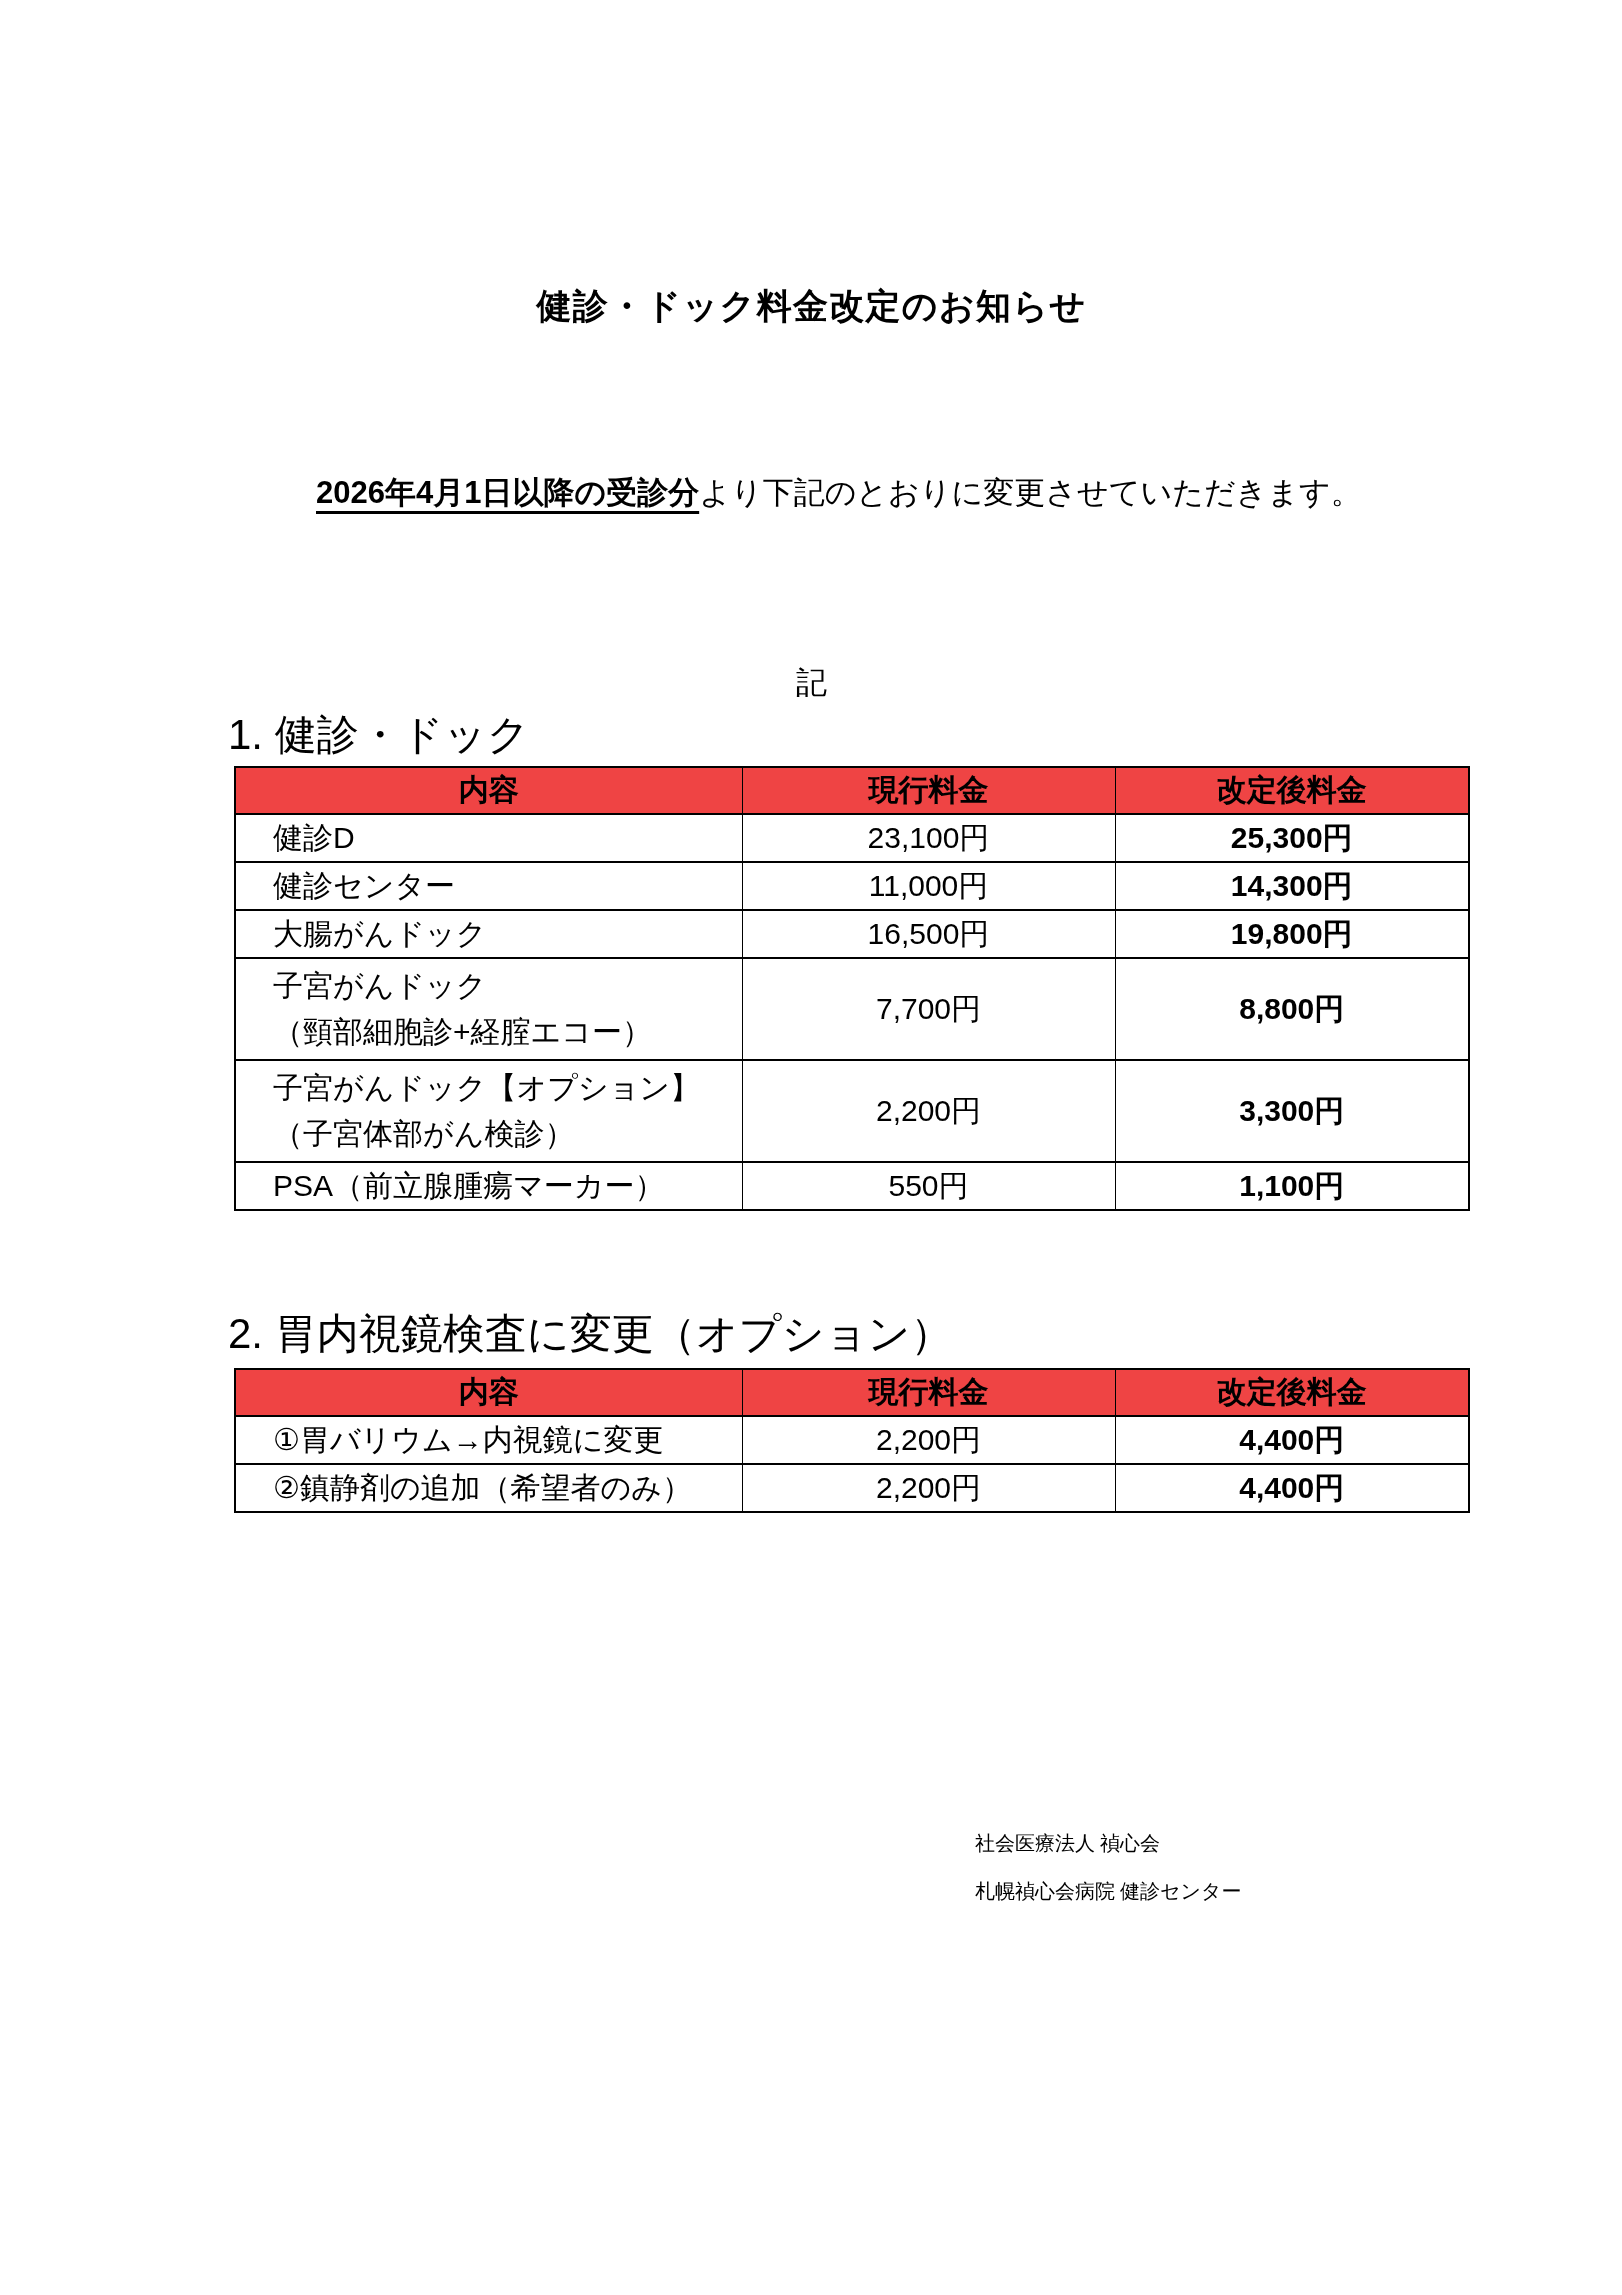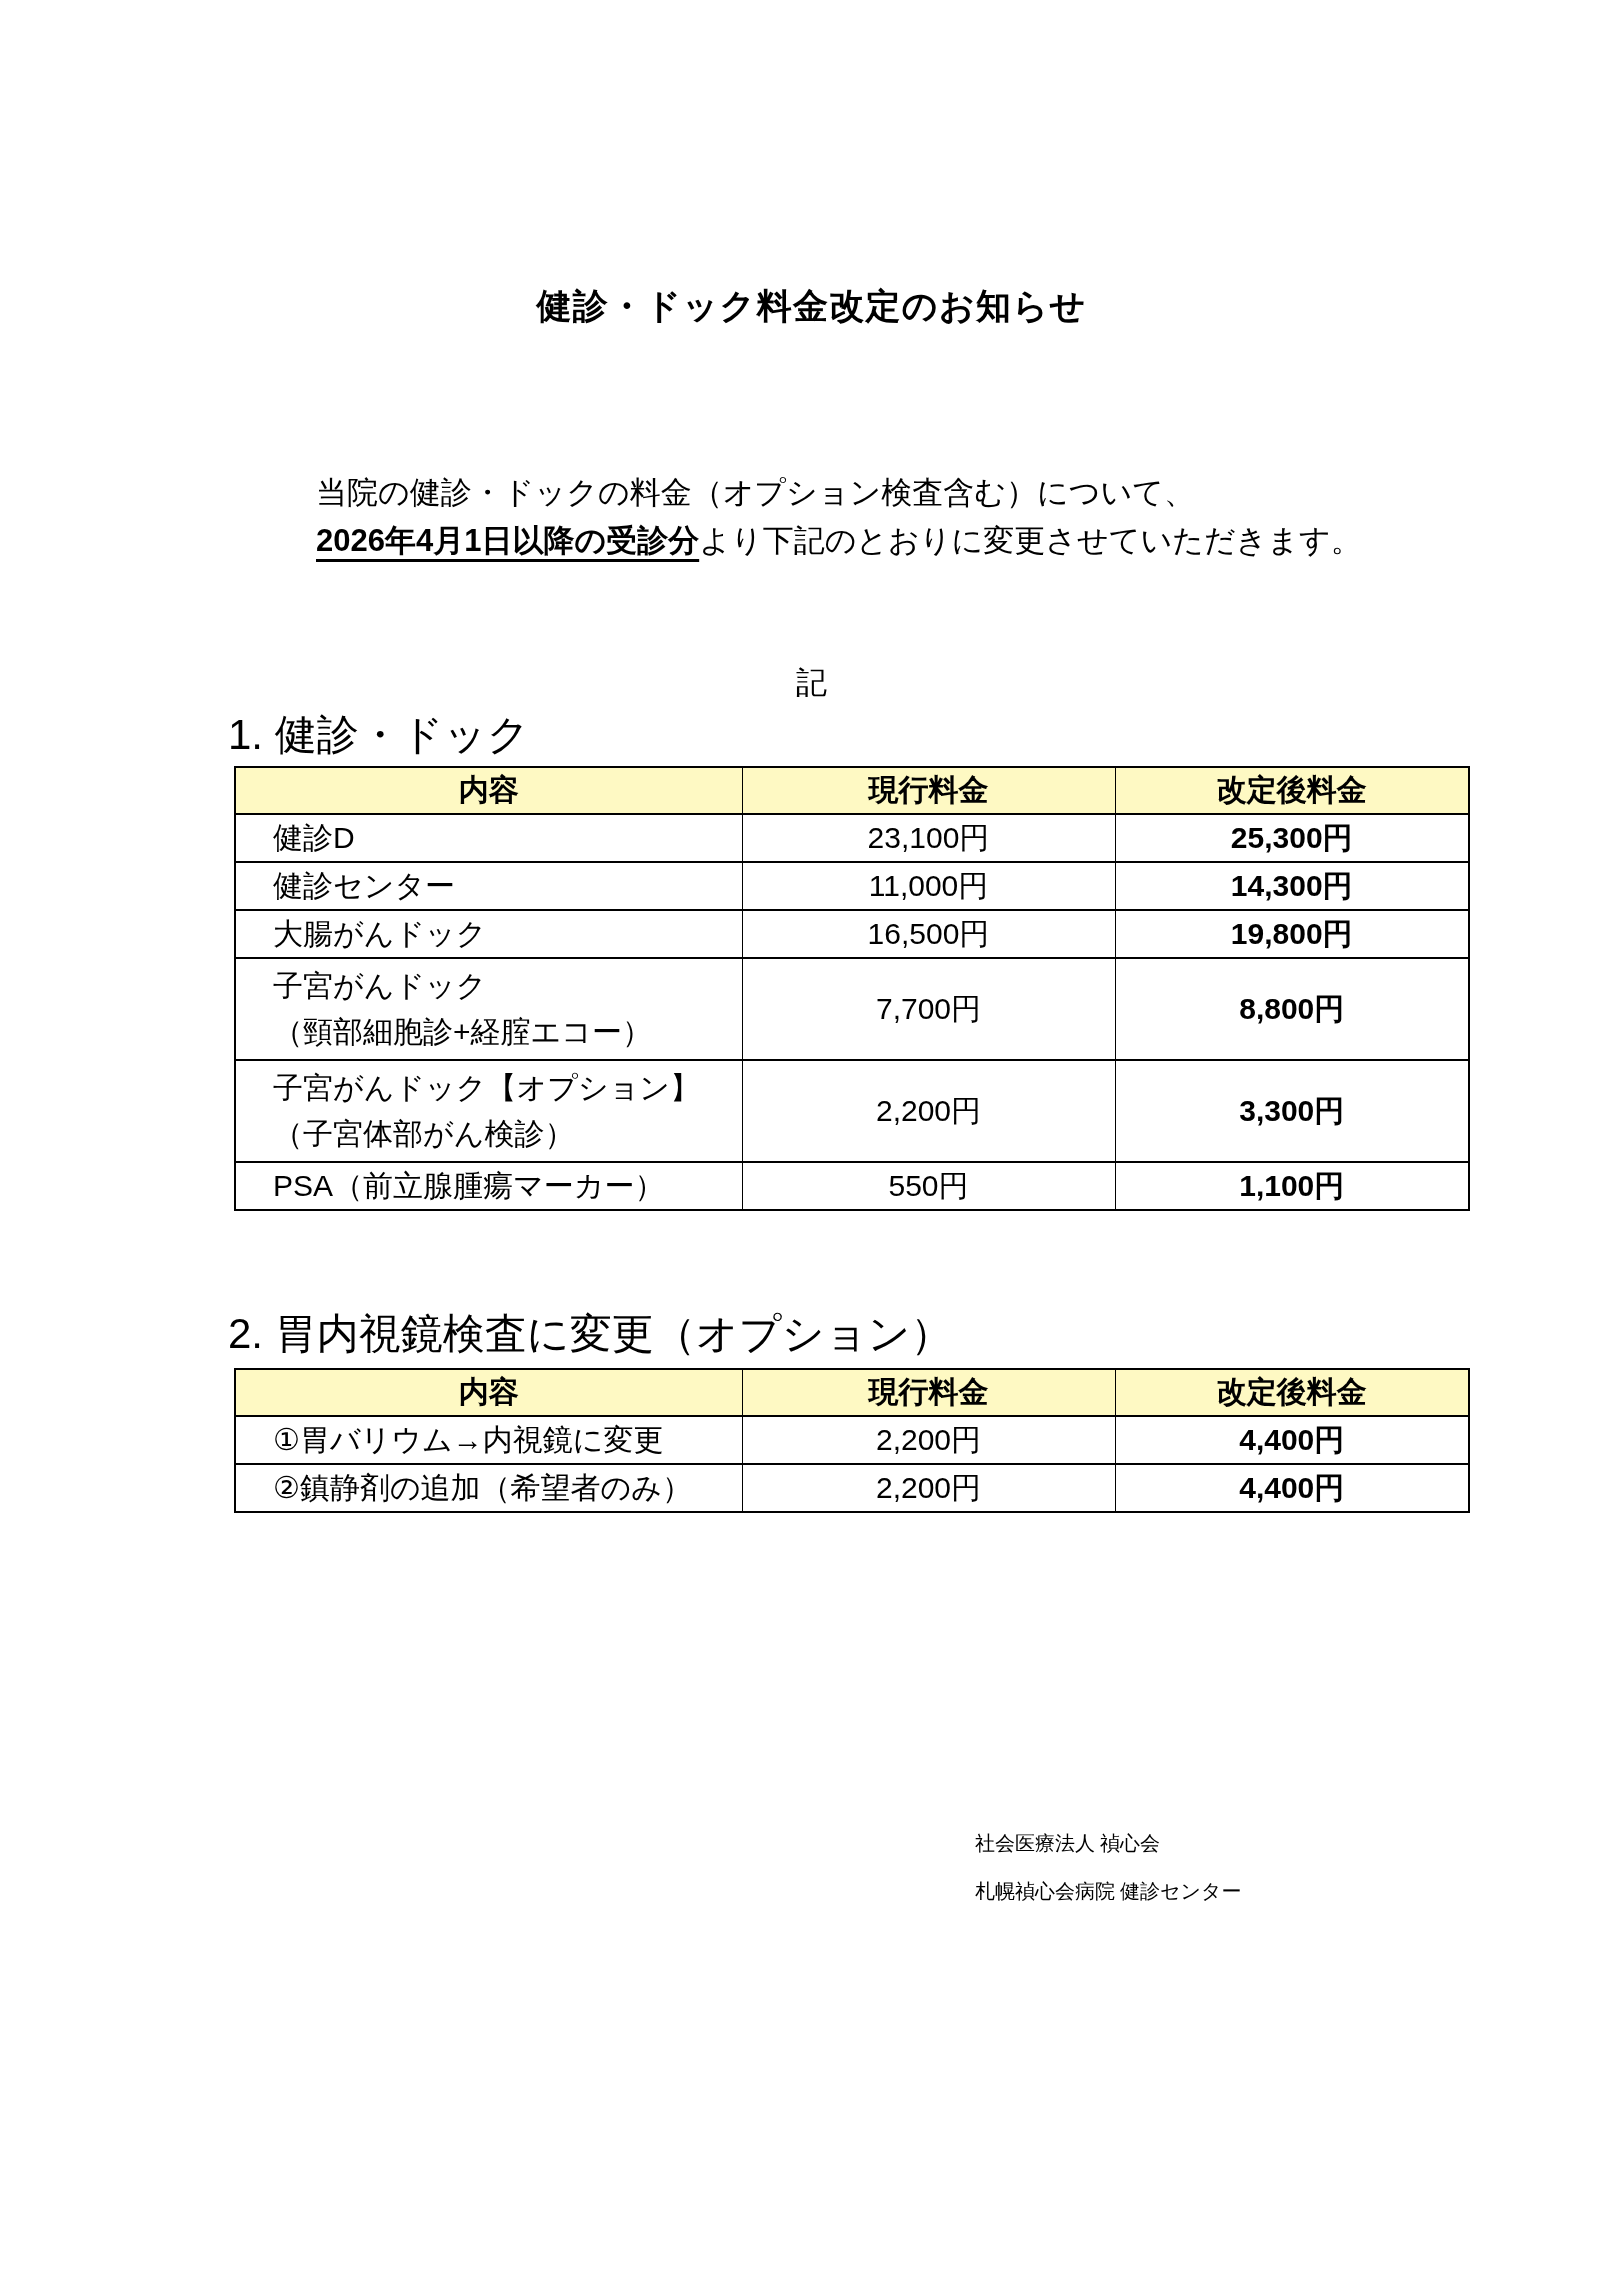--- a/index.html
+++ b/index.html
@@ -69,21 +69,21 @@
   table.fees.t1 { top: 766px; }
   table.fees.t2 { top: 1368px; }
   table.fees th, table.fees td {
     border: 1.3px solid #000;
     border-top-width: 2px;
     border-bottom-width: 2px;
     vertical-align: middle;
     padding: 0;
   }
   table.fees th {
-    background: #fef9c3;
+    background: #ef4444;
     font-weight: bold;
     text-align: center;
     border-bottom-width: 2.6px;
   }
   table.fees td.c-name {
     text-align: left;
     padding-left: 37px;
     line-height: 46px;
   }
   table.fees td.c-cur { text-align: center; font-weight: normal; }
@@ -101,21 +101,20 @@
   }
 </style>
 </head>
 <body>
 
 <div class="page">
 
   <div class="doc-title">健診・ドック料金改定のお知らせ</div>
 
   <div class="intro">
-    <div>当院の健診・ドックの料金（オプション検査含む）について、</div>
     <div><span class="em">2026年4月1日以降の受診分</span><span>より下記のとおりに変更させていただきます。</span></div>
   </div>
 
   <div class="note-mark">記</div>
 
   <div class="sec-heading s1">1. 健診・ドック</div>
 
   <table class="fees t1">
     <colgroup>
         <col style="width:507px">

